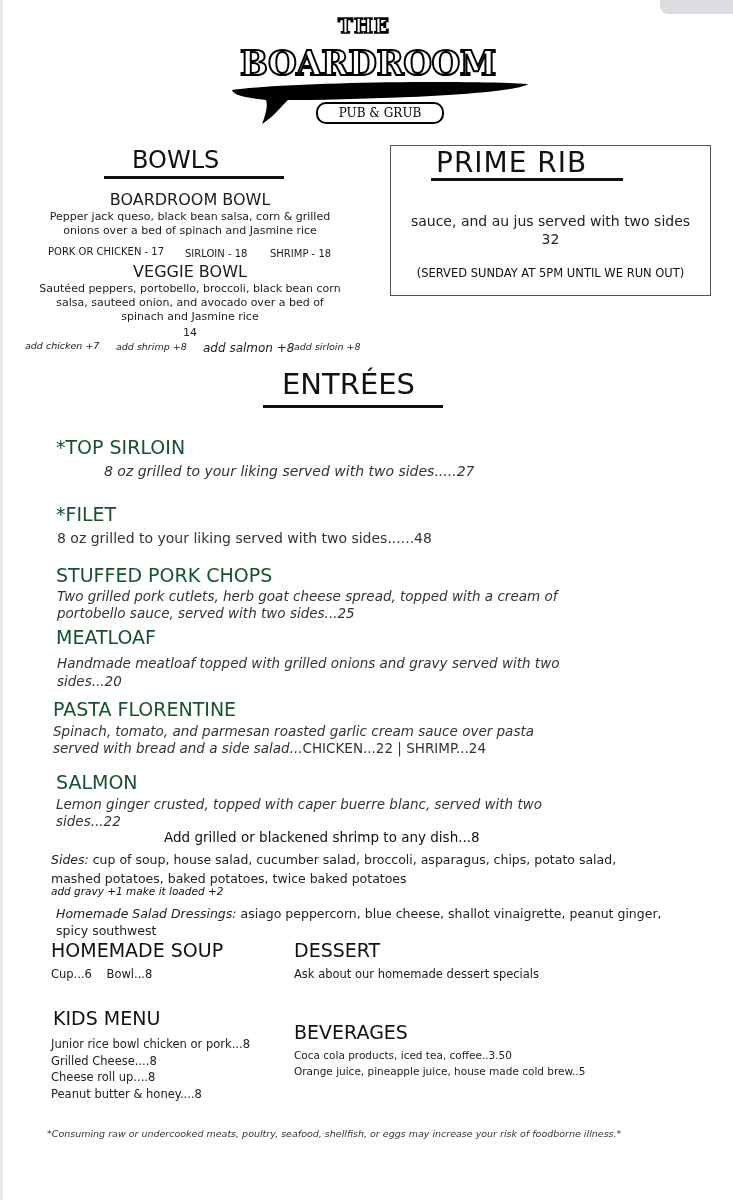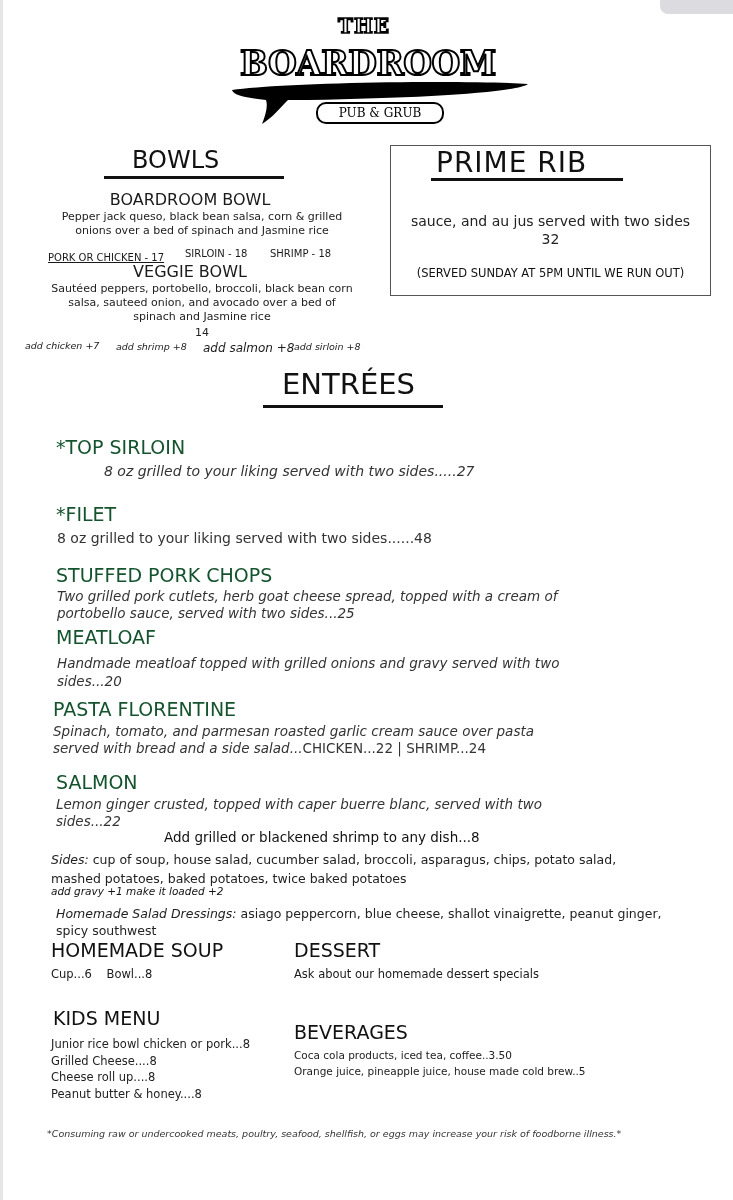--- a/index.html
+++ b/index.html
@@ -16,21 +16,21 @@
   .logo { position: absolute; left: 228px; top: 8px; width: 304px; height: 118px; }
   .logo-the { position: absolute; left: 110px; top: 6px; font-family: "DejaVu Serif", serif; font-weight: bold; font-size: 20px; color: #fff; -webkit-text-stroke: 1.6px #000; letter-spacing: 1px; }
   .logo-main { position: absolute; left: 12px; top: 36px; font-family: "DejaVu Serif", serif; font-weight: bold; font-size: 33px; color: #fff; -webkit-text-stroke: 2px #000; letter-spacing: -0.5px; }
   .logo-pub { position: absolute; left: 88px; top: 94px; width: 124px; height: 18px; border: 2px solid #000; border-radius: 10px; font-family: "DejaVu Serif", serif; font-size: 12px; text-align: center; line-height: 18px; color: #000; }
 
   .sec-title { font-family: "DejaVu Sans", sans-serif; font-weight: normal; color: #111; }
   .uline { position: absolute; height: 3px; background: #111; }
 
   .c { text-align: center; }
   .it { font-style: italic; }
-  .small { font-size: 11px; color: #222; padding-left: 12px; }
+  .small { font-size: 11px; color: #222; }
 
   .prime-box { position: absolute; left: 390px; top: 145px; width: 321px; height: 151px; border: 1px solid #555; box-sizing: border-box; }
 
   .ent-name { font-size: 19px; color: #14532d; }
   .ent-desc { font-size: 13.5px; color: #333; line-height: 17px; white-space: normal; }
 </style>
 </head>
 <body>
 
 <div class="leftedge"></div>
@@ -46,21 +46,21 @@
 </div>
 
 <div class="abs sec-title" style="left:132px;top:146px;font-size:24px;">BOWLS</div>
 <div class="uline" style="left:104px;top:176px;width:180px;"></div>
 
 <div class="abs c" style="left:0;width:380px;top:190px;font-size:16px;">BOARDROOM BOWL</div>
 <div class="abs c small" style="left:0;width:380px;top:210px;line-height:14px;">
   <div>Pepper jack queso, black bean salsa, corn &amp; grilled</div>
   <div>onions over a bed of spinach and Jasmine rice</div>
 </div>
-<div class="abs" style="left:48px;top:252px;font-size:10px;text-decoration:underline;">PORK OR CHICKEN - 17</div>
+<div class="abs" style="left:48px;top:246px;font-size:10px;">PORK OR CHICKEN - 17</div>
 <div class="abs" style="left:185px;top:248px;font-size:10px;">SIRLOIN - 18</div>
 <div class="abs" style="left:270px;top:248px;font-size:10px;">SHRIMP - 18</div>
 
 <div class="abs c" style="left:0;width:380px;top:262px;font-size:16px;">VEGGIE BOWL</div>
 <div class="abs c small" style="left:0;width:380px;top:282px;line-height:14px;">
   <div>Sautéed peppers, portobello, broccoli, black bean corn</div>
   <div>salsa, sauteed onion, and avocado over a bed of</div>
   <div>spinach and Jasmine rice</div>
   <div style="margin-top:2px;">14</div>
 </div>

